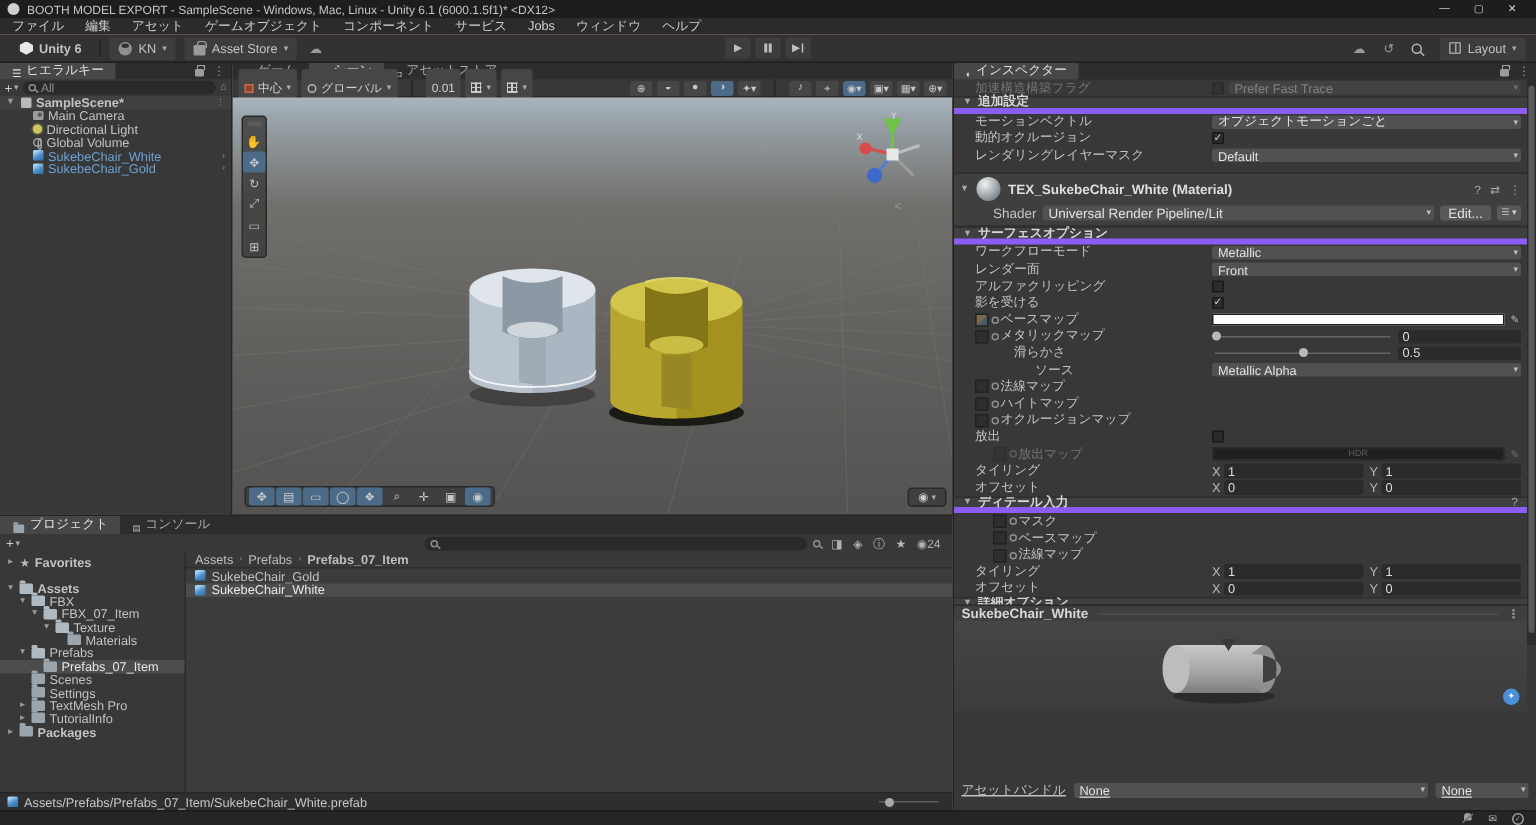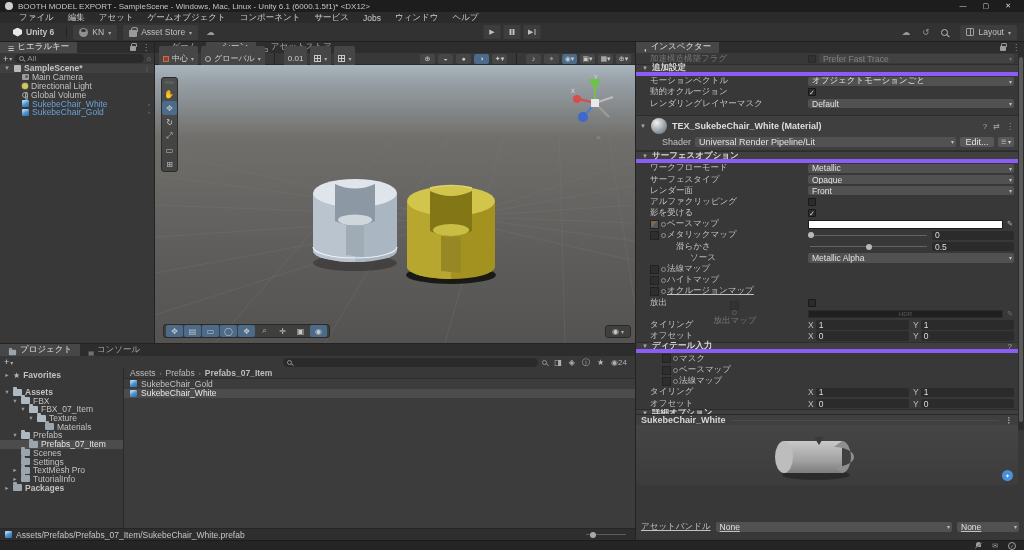--- a/index.html
+++ b/index.html
@@ -6,21 +6,21 @@
   html,body { background:#111; }
   #app { position:relative; width:1024px; height:550px; background:#fca5a5;
          font-family:"Liberation Sans","DejaVu Sans",sans-serif; font-size:9px;
          color:#c2c2c2; overflow:hidden; cursor:default; }
 
   
   .titlebar { height:12px; background:#1d1d1d; display:flex; align-items:center;
               padding:0 5px; gap:5px; font-size:8px; color:#c4c4c4; white-space:nowrap; }
   .app-ico { width:8px; height:8px; border-radius:50%; background:#cfcfcf; flex:none; }
   .win-controls { margin-left:auto; display:flex; gap:16px; font-size:7px; color:#d6d6d6; padding-right:8px; }
-  .menubar { height:11px; background:#2b2b2b; display:flex; align-items:center; font-size:8.5px; color:#cfcfcf; padding-left:12px; }
+  .menubar { height:11px; background:#2b2b2b; display:flex; font-size:8.5px; color:#cfcfcf; padding-left:1px; }
   .menu-item { padding:0 7px; }
   .toolbar { height:19px; background:#323232; border-bottom:1px solid #1f1f1f;
              display:flex; align-items:center; padding:0 7px; position:relative; font-size:8.5px; }
   .tchip { display:flex; align-items:center; gap:4px; padding:0 6px; height:15px; border-radius:2px; }
   .tchip.btn { background:#3d3d3d; }
   .vdiv { width:1px; height:12px; background:#242424; margin:0 6px; }
   .ulogo { width:9px; height:9px; background:#e8e8e8;
            clip-path:polygon(50% 0,100% 28%,100% 72%,50% 100%,0 72%,0 28%); }
   .avatar { width:9px; height:9px; border-radius:50%; background:#8f8f8f; position:relative; overflow:hidden; }
   .avatar::after{ content:""; position:absolute; left:2px; top:1.5px; width:5px; height:3px; border-radius:50%; background:#323232; }
@@ -544,28 +544,20 @@
       </div>
       <div class="irow">
           <span class="lbl">ワークフローモード</span>
         <span class="ctl">
             <span class="dd">
               <span>Metallic</span>
             </span>
           </span>
         </div>
       <div class="irow">
-          <span class="lbl">サーフェスタイプ</span>
-        <span class="ctl">
-            <span class="dd">
-              <span>Opaque</span>
-            </span>
-          </span>
-        </div>
-      <div class="irow">
           <span class="lbl">レンダー面</span>
         <span class="ctl">
             <span class="dd">
               <span>Front</span>
             </span>
           </span>
         </div>
       <div class="irow">
           <span class="lbl">アルファクリッピング</span>
         <span class="ctl">
@@ -638,35 +630,35 @@
       </div>
       <div class="irow">
         <span class="lbl" style="display:flex;align-items:center;">
           <span class="texbox"></span>
           <span class="circ"></span>
           <span>ハイトマップ</span>
         </span>
           <span class="ctl"></span>
       </div>
       <div class="irow">
-        <span class="lbl" style="display:flex;align-items:center;text-decoration:underline;">
+        <span class="lbl" style="display:flex;align-items:center;">
           <span class="texbox"></span>
           <span class="circ"></span>
           <span>オクルージョンマップ</span>
         </span>
           <span class="ctl"></span>
       </div>
       <div class="irow">
         <span class="lbl">放出</span>
         <span class="ctl">
             <span class="chk"></span>
           </span>
       </div>
       <div class="irow disabled">
-        <span class="lbl" style="display:flex;align-items:center;padding-left:12px;flex-direction:column;">
+        <span class="lbl" style="display:flex;align-items:center;padding-left:12px;">
           <span class="texbox"></span>
           <span class="circ"></span>
           <span>放出マップ</span>
         </span>
         <span class="ctl">
           <span class="hdr-swatch">
               <span>HDR</span>
             </span>
           <span class="eyedrop">✎</span>
         </span>

